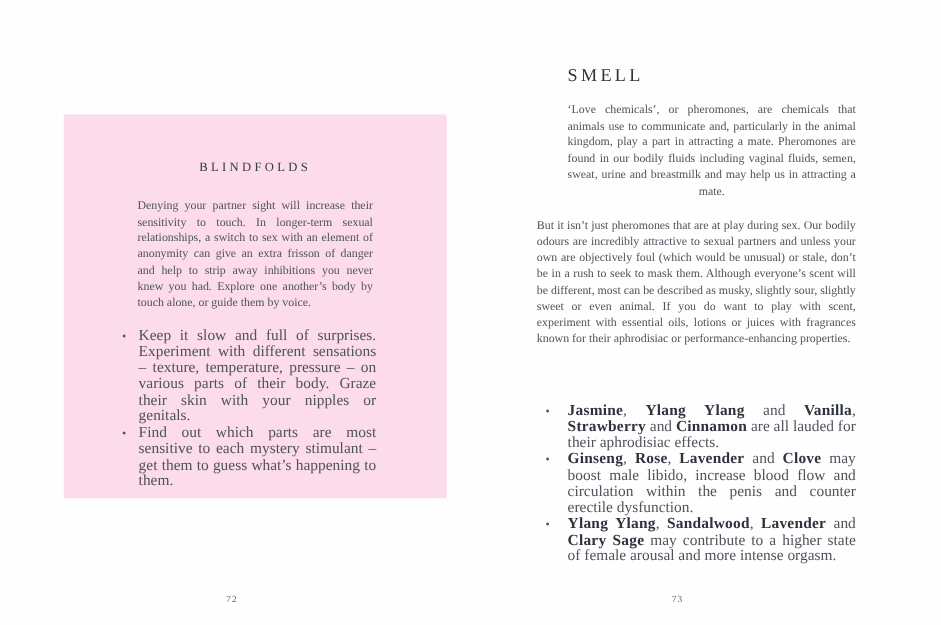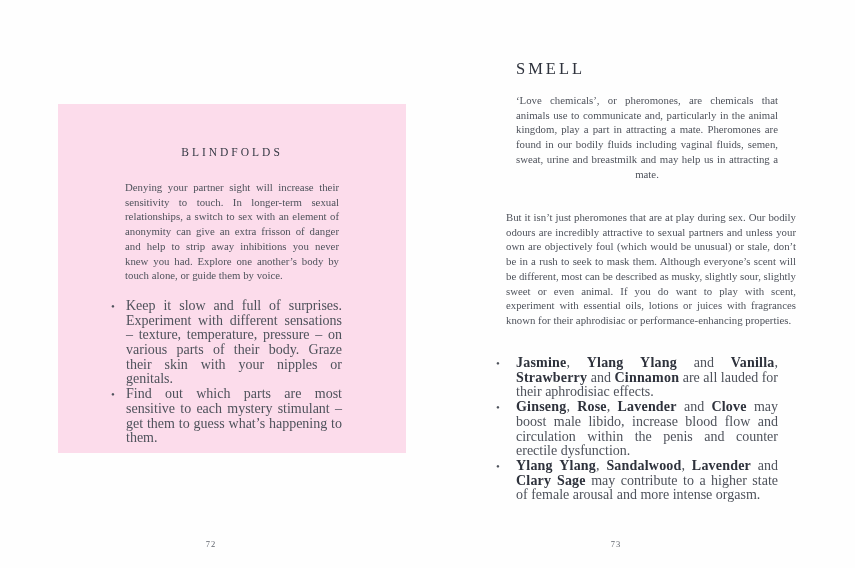--- a/index.html
+++ b/index.html
@@ -44,25 +44,25 @@
     position:absolute; left:516px; top:59px; width:262px;
     text-align:left; font-size:16.5px; font-weight:normal;
     letter-spacing:3px; color:#2f333d; line-height:20px;
   }
   .smell-intro {
     position:absolute; left:516px; top:93px; width:262px;
     text-align:justify; text-align-last:center;
     font-size:10.8px; line-height:14.7px; color:#4e525b;
   }
   .smell-body {
-    position:absolute; left:506px; top:198px; width:290px;
-    text-align:justify; font-size:10.8px; line-height:14.7px; color:#4e525b;margin-top:12px;
+    position:absolute; left:488px; top:198px; width:290px;
+    text-align:justify; font-size:10.8px; line-height:14.7px; color:#4e525b;
   }
   .smell-list {
-    position:absolute; left:495px; top:356px; width:283px; list-style:none;
+    position:absolute; left:495px; top:367px; width:283px; list-style:none;
   }
   .smell-list li { padding-left:21px; }
   .smell-list b { font-weight:bold; color:#2e323c; letter-spacing:0.2px; }
 
   
   .page-number {
     position:absolute; top:539px; width:40px; text-align:center;
     font-size:8.5px; color:#60646c; letter-spacing:1px;
   }
   .pn-left  { left:191px; }

